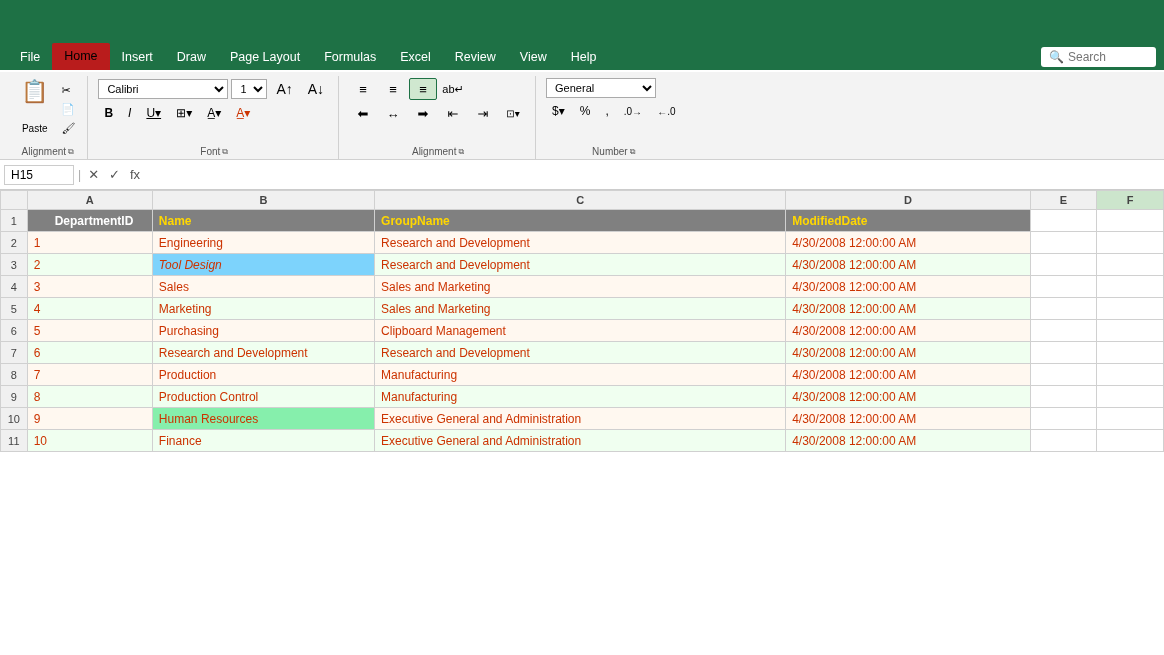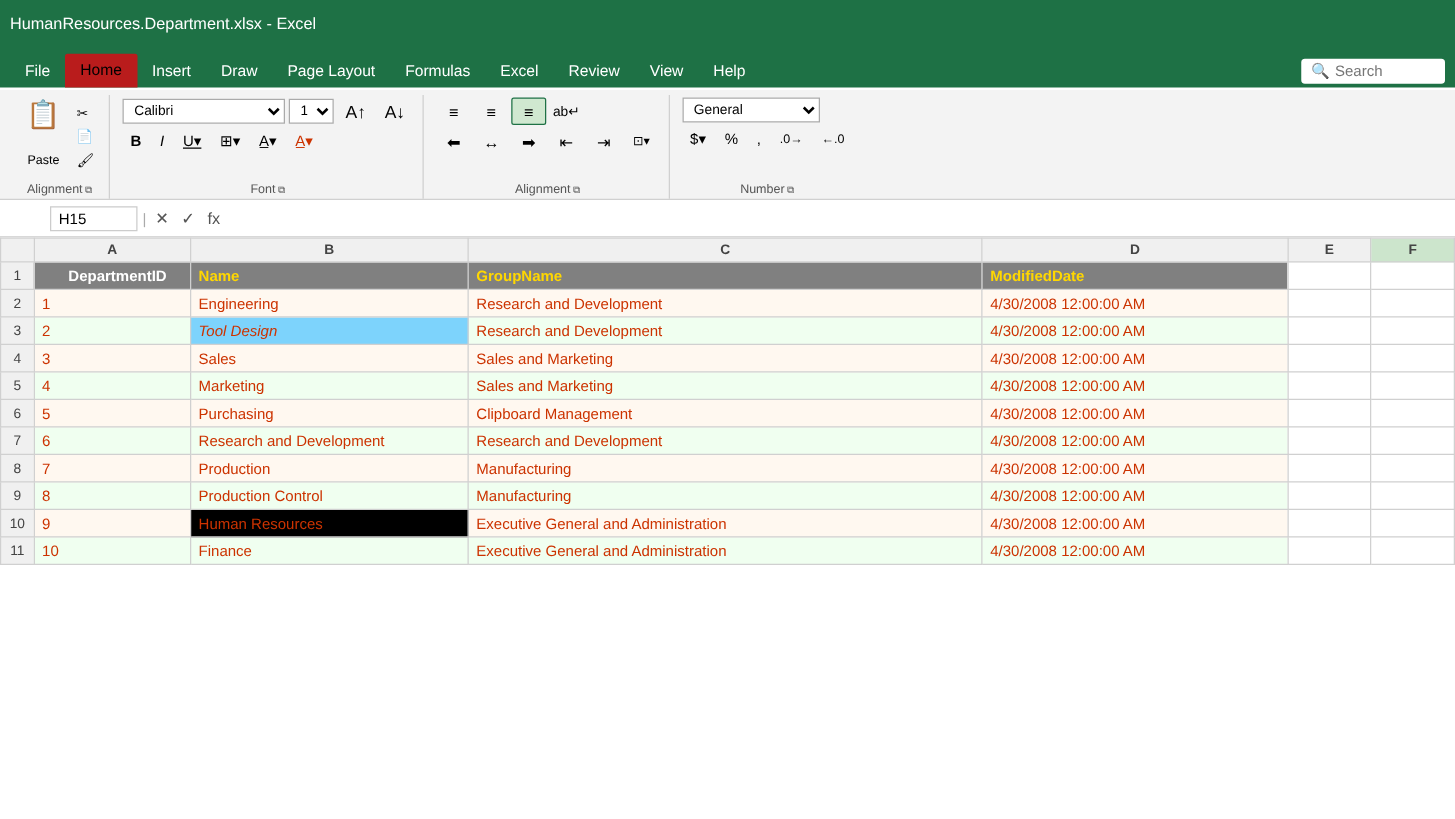--- a/index.html
+++ b/index.html
@@ -165,21 +165,20 @@
       height: 30px;
       background: white;
       gap: 4px;
     }
     .cell-ref-box {
       border: 1px solid #ccc;
       padding: 2px 6px;
       font-size: 12px;
       width: 70px;
       background: white;
-      margin-left: 36px;
     }
     .formula-bar-icon { cursor: pointer; color: #555; font-size: 13px; padding: 0 3px; }
     .formula-input { flex: 1; border: none; outline: none; font-size: 12px; padding: 2px 4px; }
 
     
     .spreadsheet-area {
       display: flex;
       flex-direction: column;
       flex: 1;
       overflow: hidden;
@@ -234,21 +233,20 @@
       padding: 2px 6px;
       white-space: nowrap;
       font-size: 12px;
       height: 22px;
     }
   </style>
 </head>
 <body>
 
 <div class="title-bar">
-  <div class="title-bar-center">HumanResources.Department.xlsx  -  Excel</div>
   <div style="width:120px"></div>
 </div>
 
 <div class="ribbon-tabs">
   <div class="ribbon-tab">File</div>
   <div class="ribbon-tab active">Home</div>
   <div class="ribbon-tab">Insert</div>
   <div class="ribbon-tab">Draw</div>
   <div class="ribbon-tab">Page Layout</div>
   <div class="ribbon-tab">Formulas</div>
@@ -466,21 +464,21 @@
             <td class="cell" style="background: rgb(240, 255, 240); color: rgb(204, 51, 0);">8</td>
             <td class="cell" style="background: rgb(240, 255, 240); color: rgb(204, 51, 0);">Production Control</td>
             <td class="cell" style="background: rgb(240, 255, 240); color: rgb(204, 51, 0);">Manufacturing</td>
             <td class="cell" style="background: rgb(240, 255, 240); color: rgb(204, 51, 0);">4/30/2008 12:00:00 AM</td>
             <td class="cell" style="background: rgb(255, 255, 255); color: rgb(0, 0, 0);"></td>
             <td class="cell" style="background: rgb(255, 255, 255); color: rgb(0, 0, 0);"></td>
           </tr>
           <tr>
             <td class="row-num">10</td>
             <td class="cell" style="background: rgb(255, 248, 240); color: rgb(204, 51, 0);">9</td>
-            <td class="cell" style="background: #000000; color: rgb(204, 51, 0); margin-top: 16px;">Human Resources</td>
+            <td class="cell" style="background: #86efac; color: rgb(204, 51, 0); margin-top: 16px;">Human Resources</td>
             <td class="cell" style="background: rgb(255, 248, 240); color: rgb(204, 51, 0);">Executive General and Administration</td>
             <td class="cell" style="background: rgb(255, 248, 240); color: rgb(204, 51, 0);">4/30/2008 12:00:00 AM</td>
             <td class="cell" style="background: rgb(255, 255, 255); color: rgb(0, 0, 0);"></td>
             <td class="cell" style="background: rgb(255, 255, 255); color: rgb(0, 0, 0);"></td>
           </tr>
           <tr>
             <td class="row-num">11</td>
             <td class="cell" style="background: rgb(240, 255, 240); color: rgb(204, 51, 0);">10</td>
             <td class="cell" style="background: rgb(240, 255, 240); color: rgb(204, 51, 0);">Finance</td>
             <td class="cell" style="background: rgb(240, 255, 240); color: rgb(204, 51, 0);">Executive General and Administration</td>

